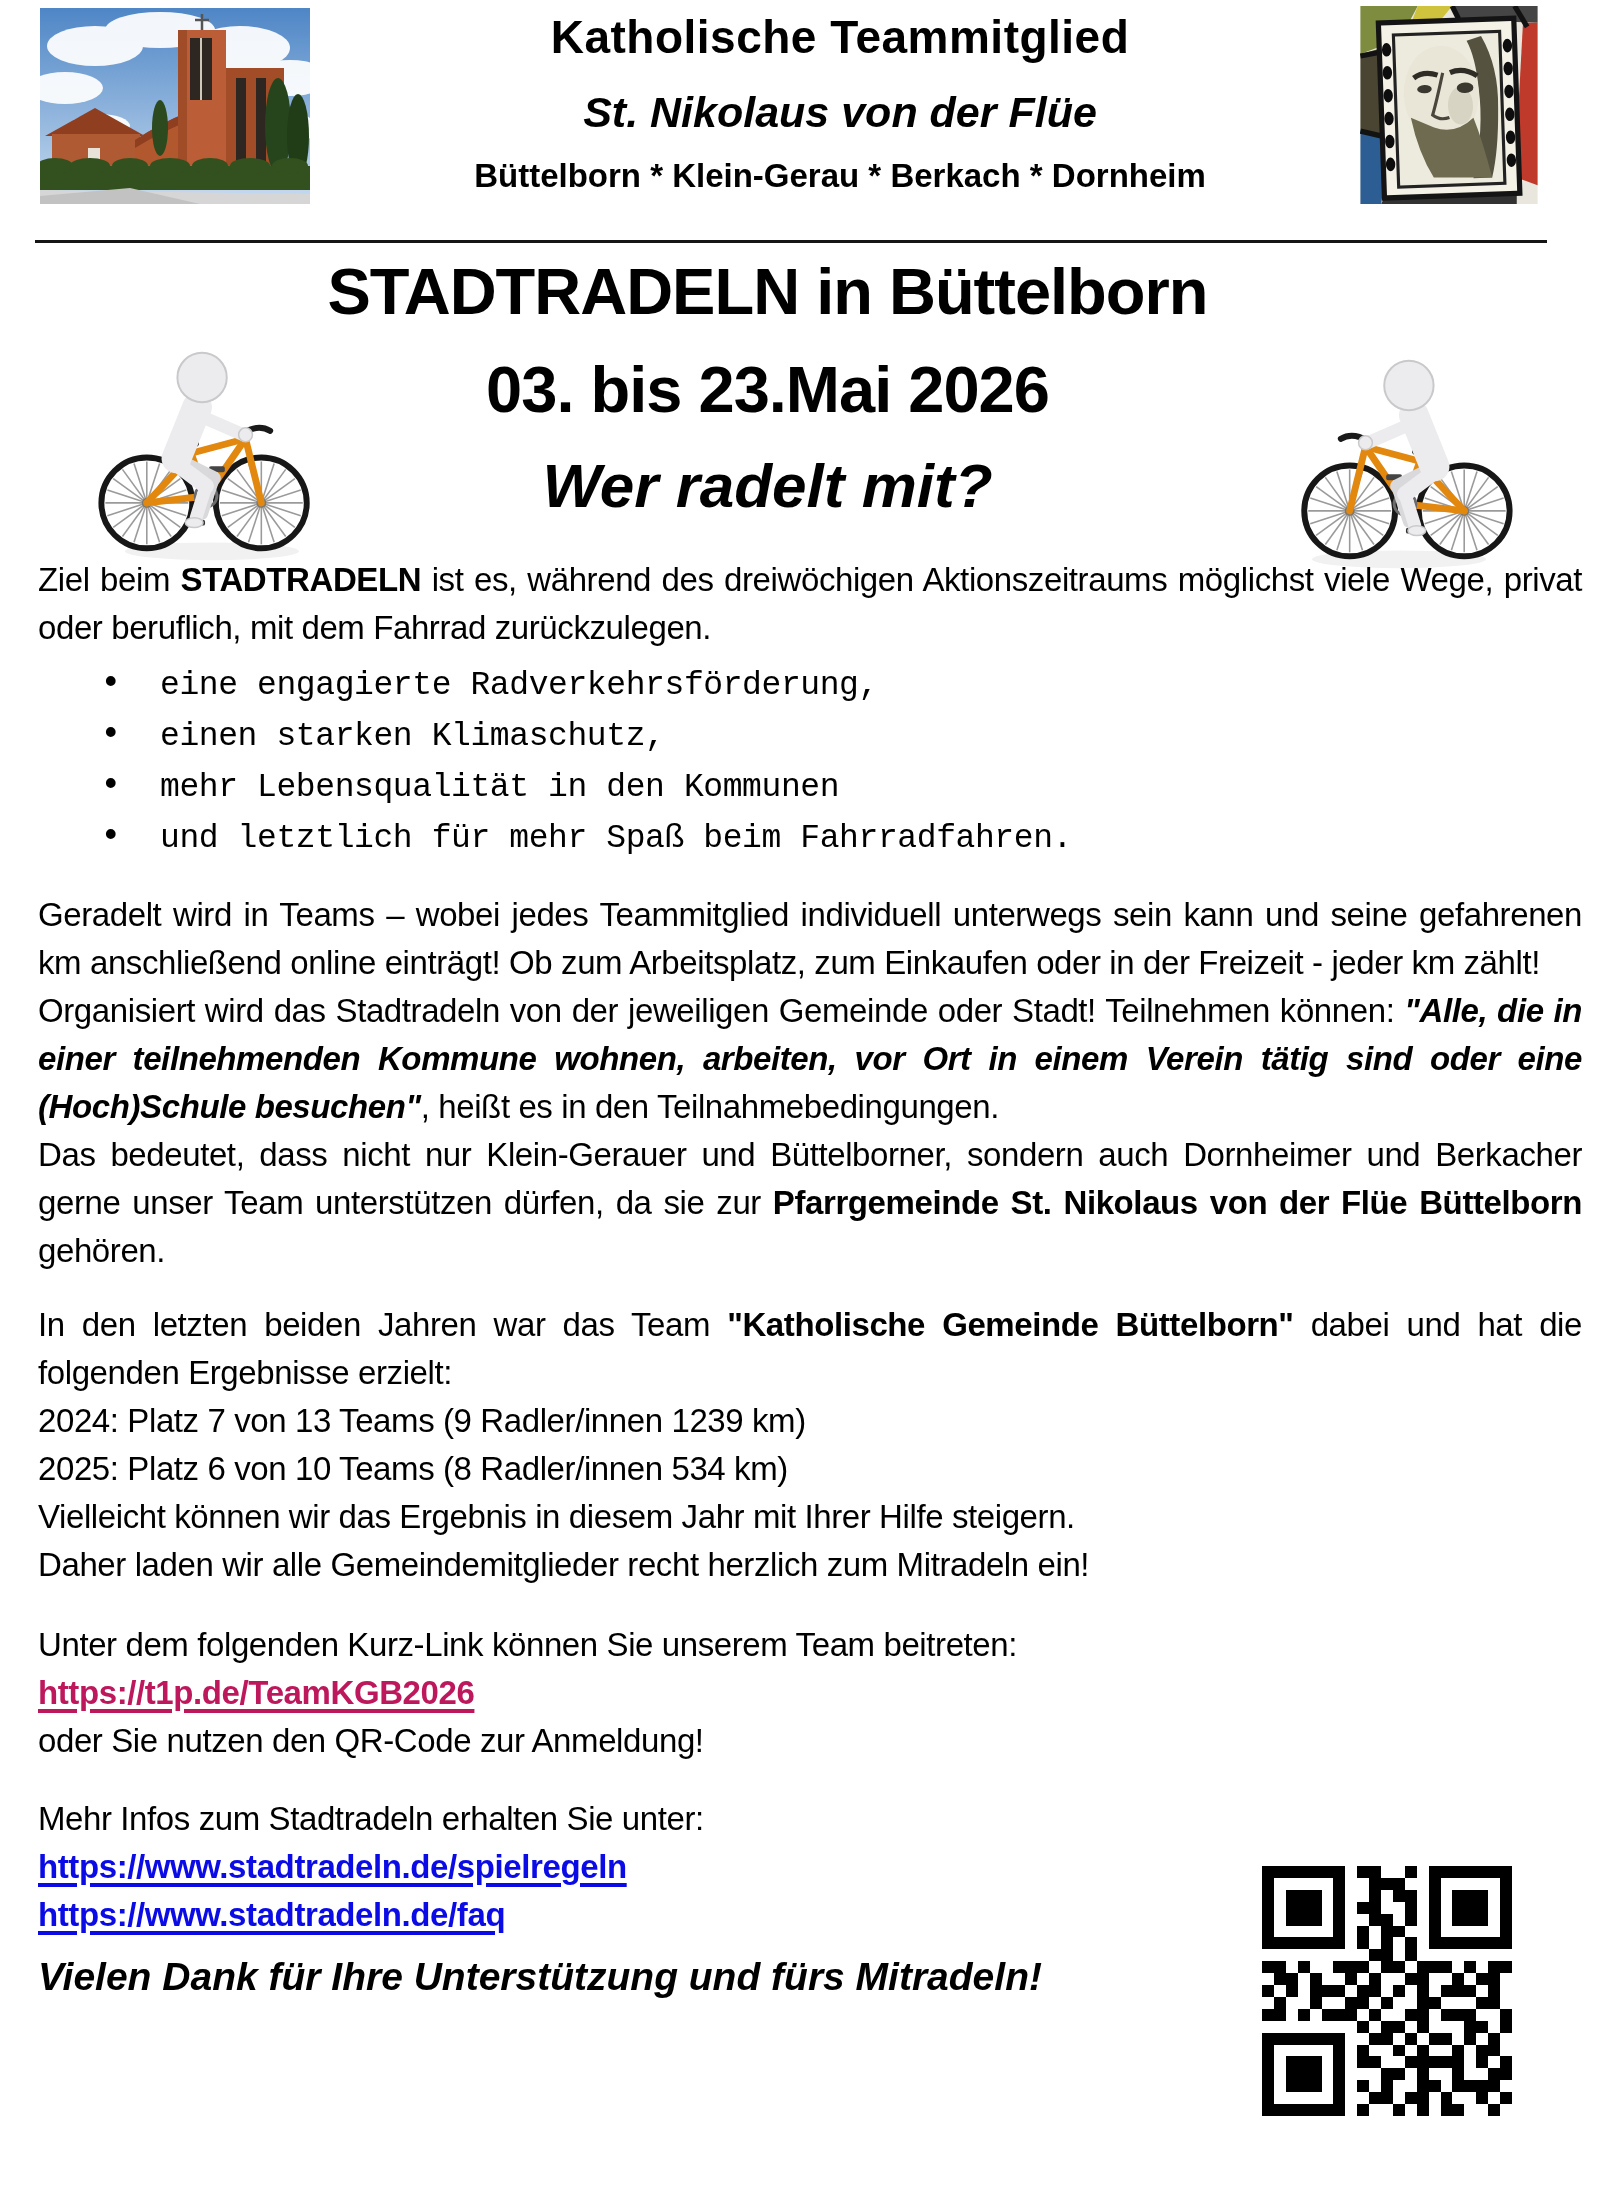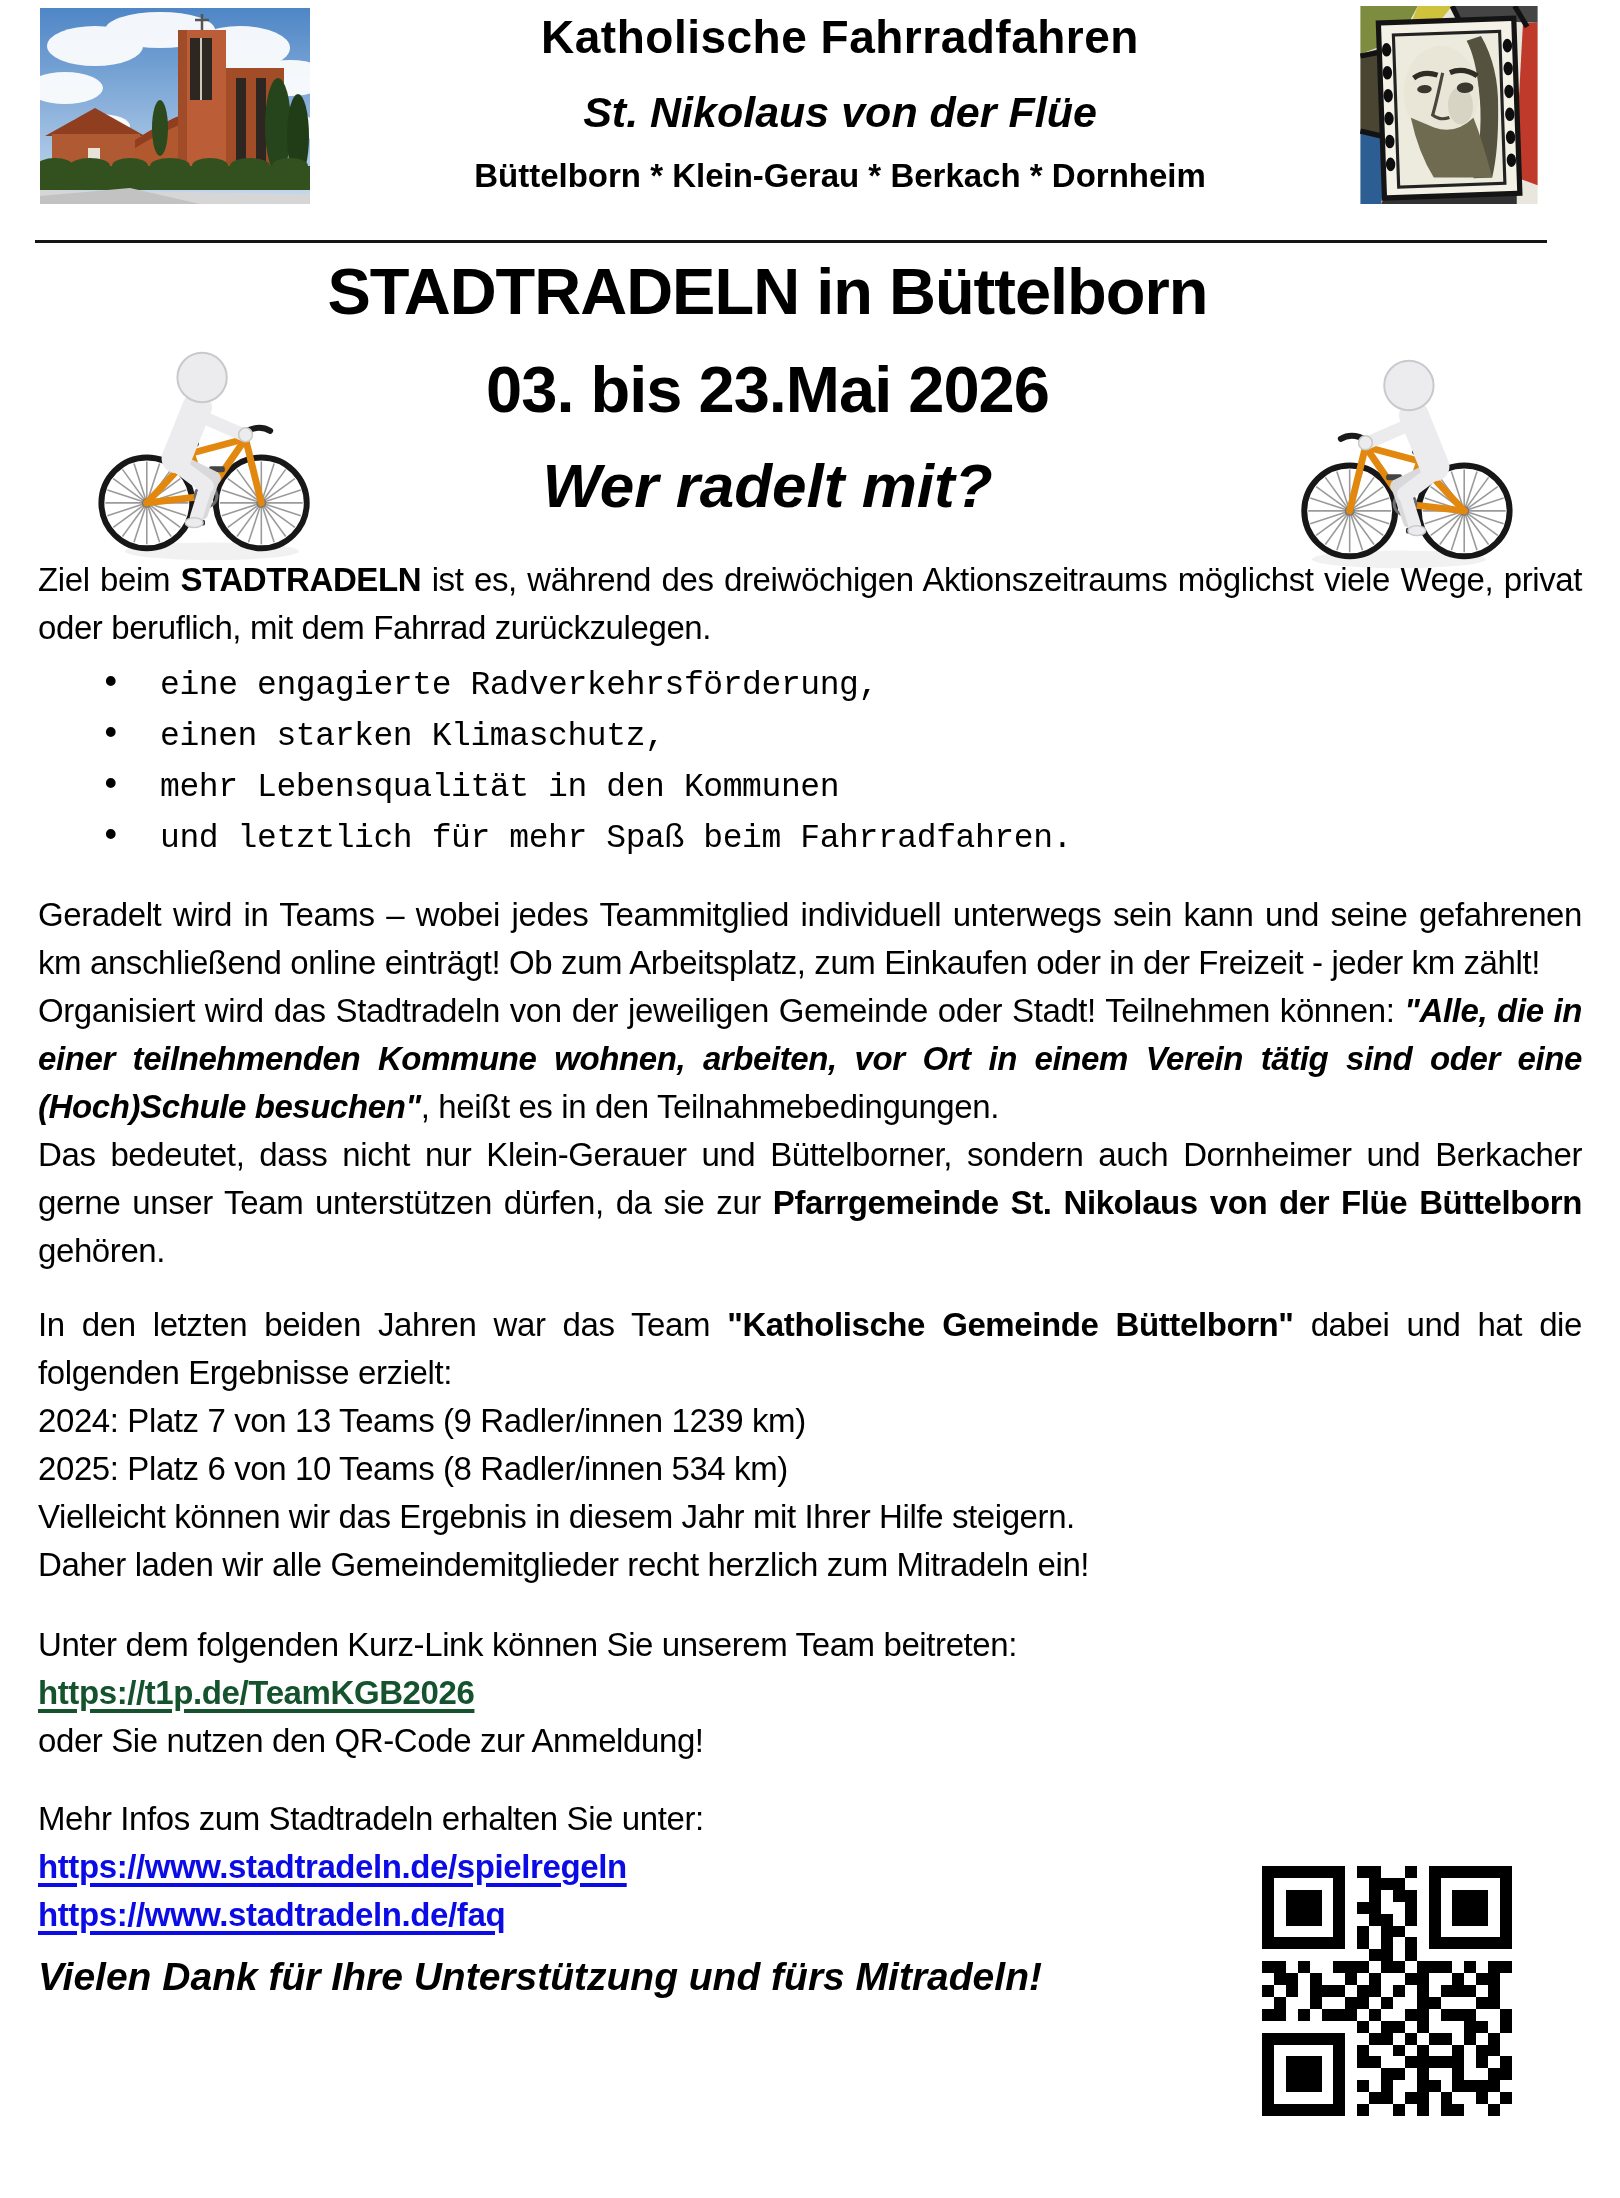--- a/index.html
+++ b/index.html
@@ -161,21 +161,21 @@
         <ellipse cx="130" cy="158" rx="20" ry="8"></ellipse>
       <ellipse cx="170" cy="158" rx="18" ry="8"></ellipse>
         <ellipse cx="210" cy="158" rx="20" ry="8"></ellipse>
       <ellipse cx="250" cy="158" rx="18" ry="8"></ellipse>
     </g>
     <polygon points="0,182 270,186 270,196 0,196" fill="#d6d6d6"></polygon>
     <polygon points="0,188 90,180 160,196 0,196" fill="#c2c2c2"></polygon>
   </svg>
 
   <div class="header-text">
-    <div class="h1">Katholische Fahrradfahren</div>
+    <div class="h1">Katholische Teammitglied</div>
     <div class="h2">St. Nikolaus von der Flüe</div>
     <div class="h3">Büttelborn * Klein-Gerau * Berkach * Dornheim</div>
   </div>
 
   <svg class="art" viewBox="0 0 170 190">
     <rect width="170" height="190" fill="#e9e6dd"></rect>
     <polygon points="0,0 55,0 38,32 0,46" fill="#7d8c3e"></polygon>
     <polygon points="55,0 88,0 70,22 48,18" fill="#cfc23c"></polygon>
     <polygon points="88,0 170,0 170,16 98,14" fill="#454545"></polygon>
     <polygon points="156,16 170,16 170,172 148,164" fill="#bf3a2a"></polygon>
@@ -251,21 +251,21 @@
     <p><span>Das bedeutet, dass nicht nur Klein-Gerauer und Büttelborner, sondern auch Dornheimer und Berkacher gerne unser Team unterstützen dürfen, da sie zur </span><b>Pfarrgemeinde St. Nikolaus von der Flüe Büttelborn</b><span> gehören.</span></p>
 
     <p class="mt26"><span>In den letzten beiden Jahren war das Team </span><b>"Katholische Gemeinde Büttelborn"</b><span> dabei und hat die folgenden Ergebnisse erzielt:</span></p>
 
     <p>2024: Platz 7 von 13 Teams (9 Radler/innen 1239 km)</p>
     <p>2025: Platz 6 von 10 Teams (8 Radler/innen 534 km)</p>
     <p>Vielleicht können wir das Ergebnis in diesem Jahr mit Ihrer Hilfe steigern.</p>
     <p>Daher laden wir alle Gemeindemitglieder recht herzlich zum Mitradeln ein!</p>
 
     <p class="mt32">Unter dem folgenden Kurz-Link können Sie unserem Team beitreten:</p>
-    <p><a class="doclink" style="color:#14532d">https://t1p.de/TeamKGB2026</a></p>
+    <p><a class="doclink" style="color:#be185d">https://t1p.de/TeamKGB2026</a></p>
     <p>oder Sie nutzen den QR-Code zur Anmeldung!</p>
 
     <p class="mt30">Mehr Infos zum Stadtradeln erhalten Sie unter:</p>
     <p><a class="doclink" style="color:#0b0be6">https://www.stadtradeln.de/spielregeln</a></p>
     <p><a class="doclink" style="color:#0b0be6">https://www.stadtradeln.de/faq</a></p>
 
     <p class="thanks">Vielen Dank für Ihre Unterstützung und fürs Mitradeln!</p>
   </div>
 
   <div id="qr" style="grid-template-columns: repeat(21, 1fr);">

